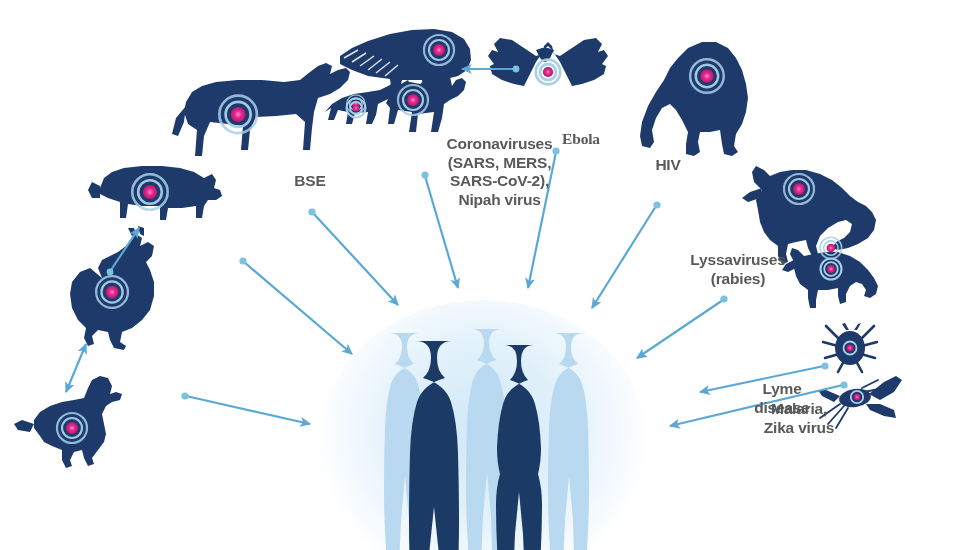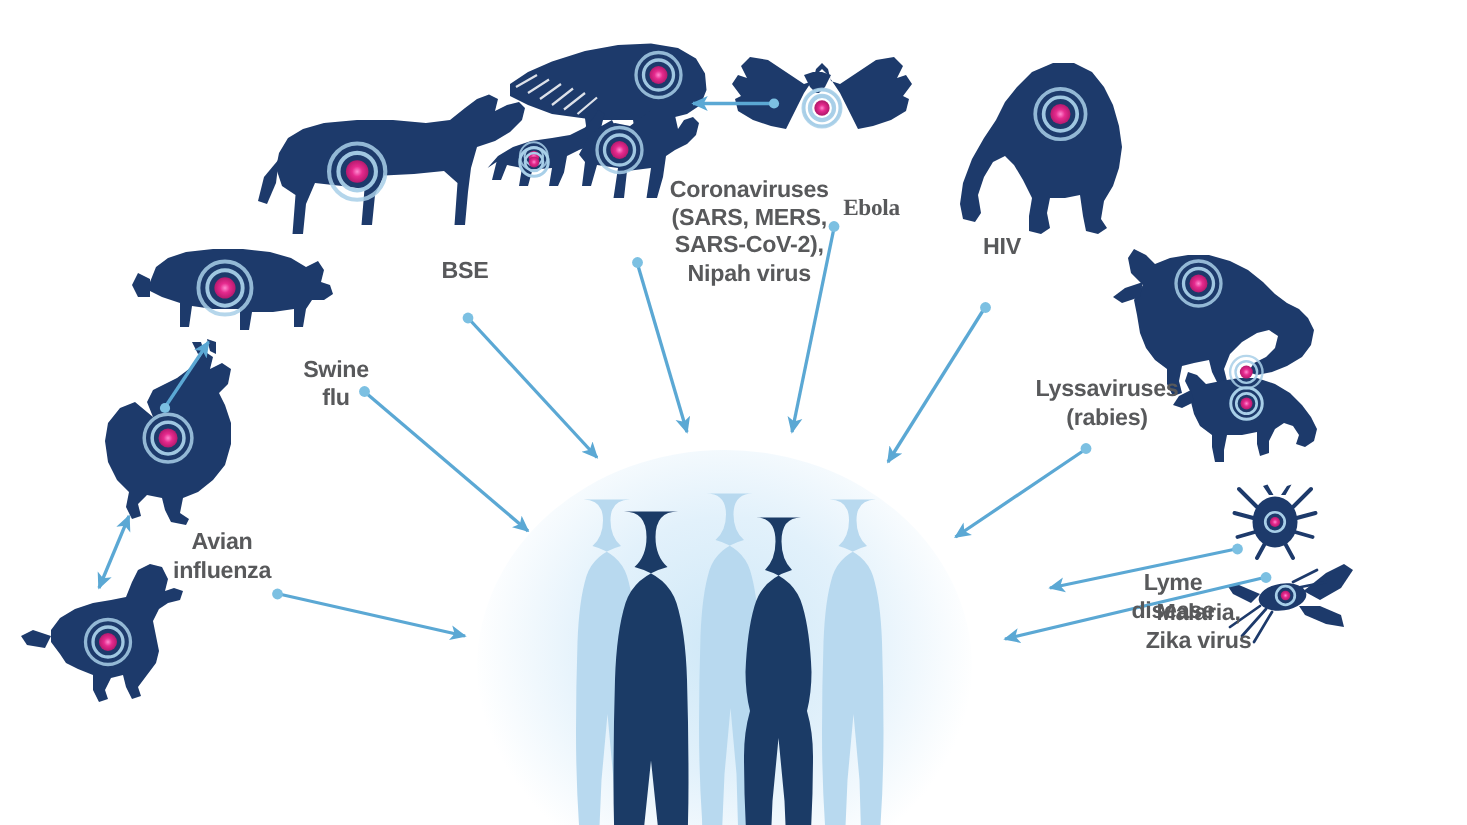--- a/index.html
+++ b/index.html
@@ -264,30 +264,26 @@
       <circle class="dot" cx="825" cy="366" r="3.6"></circle>
     </g>
 
     <g>
       <line class="ar" x1="843" y1="385" x2="670" y2="426"></line>
       <circle class="dot" cx="844" cy="385" r="3.6"></circle>
     </g>
   </svg>
 
   <div class="lbl" style="left:280px;top:172px;width:60px;">BSE</div>
-  <div class="lbl" style="left:432px;top:118px;width:135px;">Coronaviruses
+  <div class="lbl" style="left:432px;top:135px;width:135px;">Coronaviruses
 (SARS, MERS,
 SARS-CoV-2),
 Nipah virus</div>
   <div class="lbl" style="left:548px;top:130px;width:66px;font-family:Liberation Serif, serif;">Ebola</div>
   <div class="lbl" style="left:645px;top:156px;width:46px;">HIV</div>
   <div class="lbl" style="left:678px;top:251px;width:120px;">Lyssaviruses
 (rabies)</div>
   <div class="lbl" style="left:742px;top:341px;width:80px;margin-top:39px;">Lyme
 disease</div>
   <div class="lbl" style="left:748px;top:400px;width:102px;">Malaria,
 Zika virus</div>
-  <div class="lbl" style="left:190px;top:238px;width:68px;">Swine
-flu</div>
-  <div class="lbl" style="left:100px;top:353px;width:96px;">Avian
-influenza</div>
 
 </div>
 
 </body></html>

